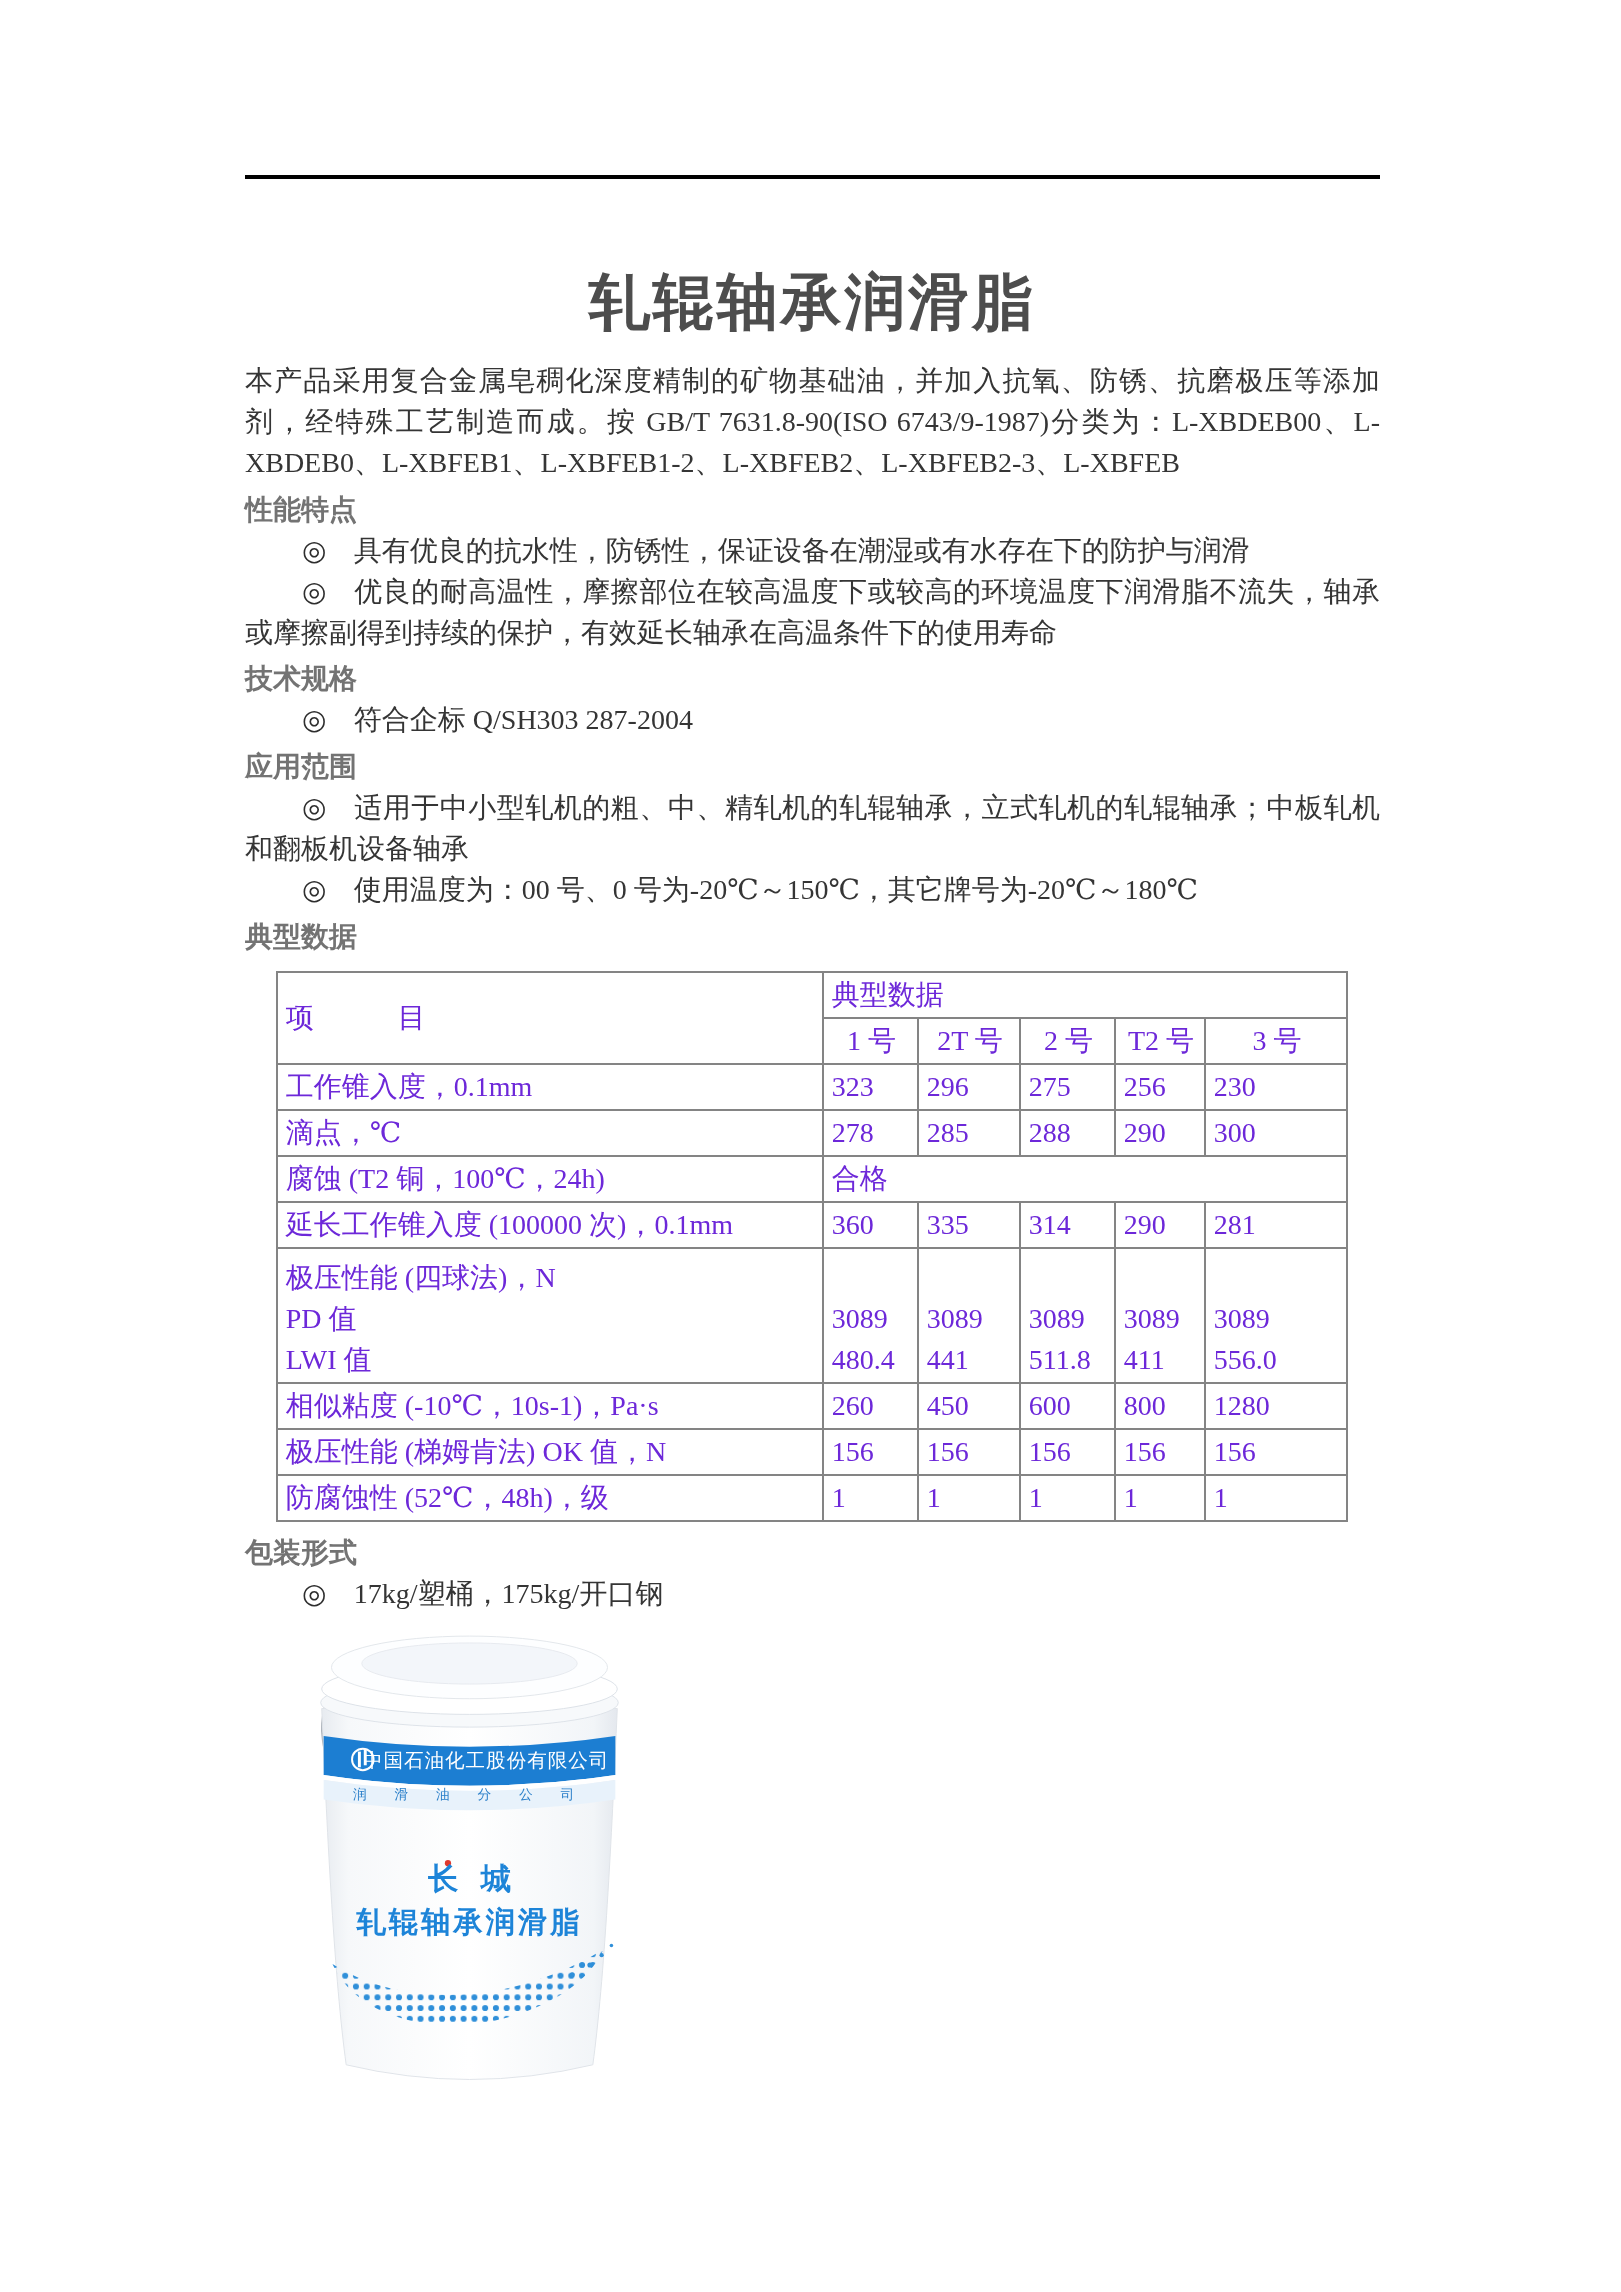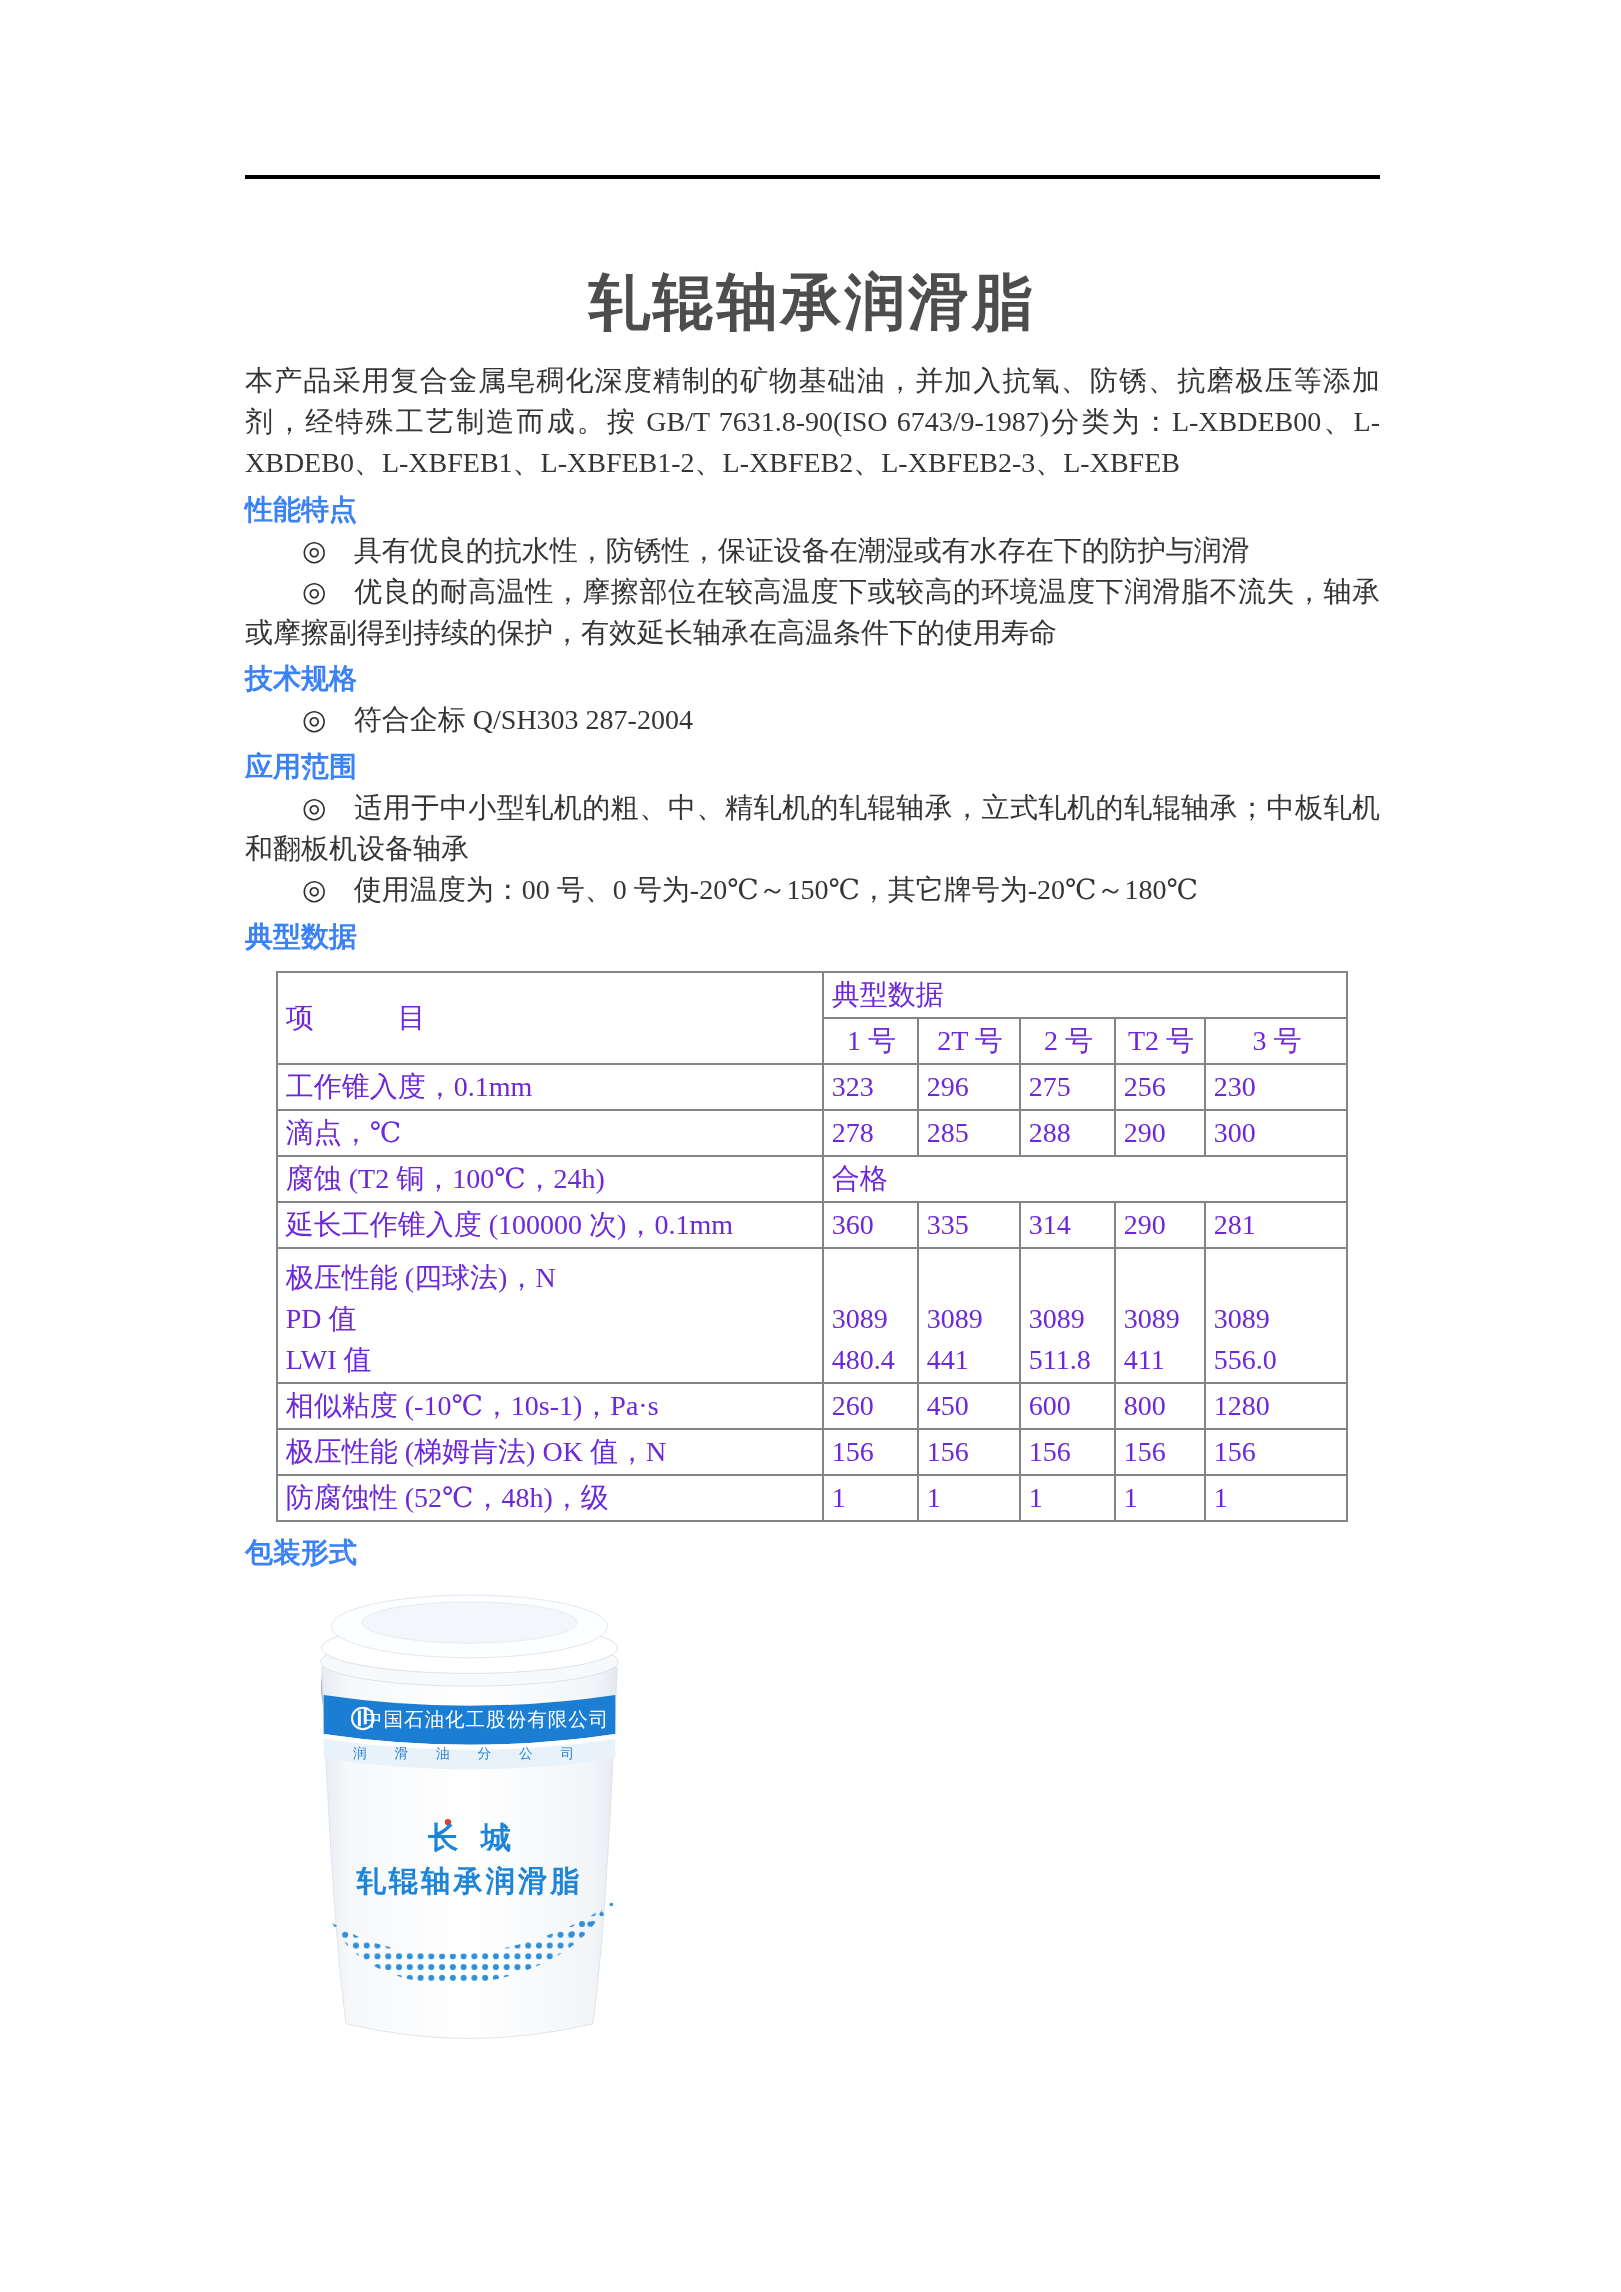--- a/index.html
+++ b/index.html
@@ -41,21 +41,21 @@
   .intro {
     margin-top: 15.7px;
     text-align: justify;
   }
   .sec-h {
     margin-top: 5.9px;
     font-family: "DejaVu Sans", "Liberation Sans", sans-serif;
     font-weight: bold;
     font-size: 28px;
     line-height: 41px;
-    color: #3b82f6;
+    color: #737373;
   }
   .bullet-item {
     text-indent: 57px;
     text-align: justify;
   }
   .bullet-item .bullet {
     display: inline;
     margin-right: 27.4px;
     color: #2e2e2e;
   }
@@ -229,20 +229,21 @@
           <td>1</td>
           <td>1</td>
           <td>1</td>
           <td>1</td>
         </tr>
       </tbody>
     </table>
 
     <div class="sec-h" style="margin-top:9.8px;">包装形式</div>
 
+    <div class="bullet-item"><span class="bullet">◎</span><span>17kg/塑桶，175kg/开口钢</span></div>
 
     <div class="bucket-wrap">
       <svg width="323" height="490" viewBox="0 0 330 500" xmlns="http://www.w3.org/2000/svg" style="font-size:29px">
         <defs>
           <linearGradient id="bodyGrad" x1="0" y1="0" x2="1" y2="0">
             <stop offset="0" stop-color="#e7ebf0"></stop>
             <stop offset="0.09" stop-color="#f6f8fa"></stop>
             <stop offset="0.5" stop-color="#ffffff"></stop>
             <stop offset="0.92" stop-color="#f2f5f8"></stop>
             <stop offset="1" stop-color="#e4e8ee"></stop>

